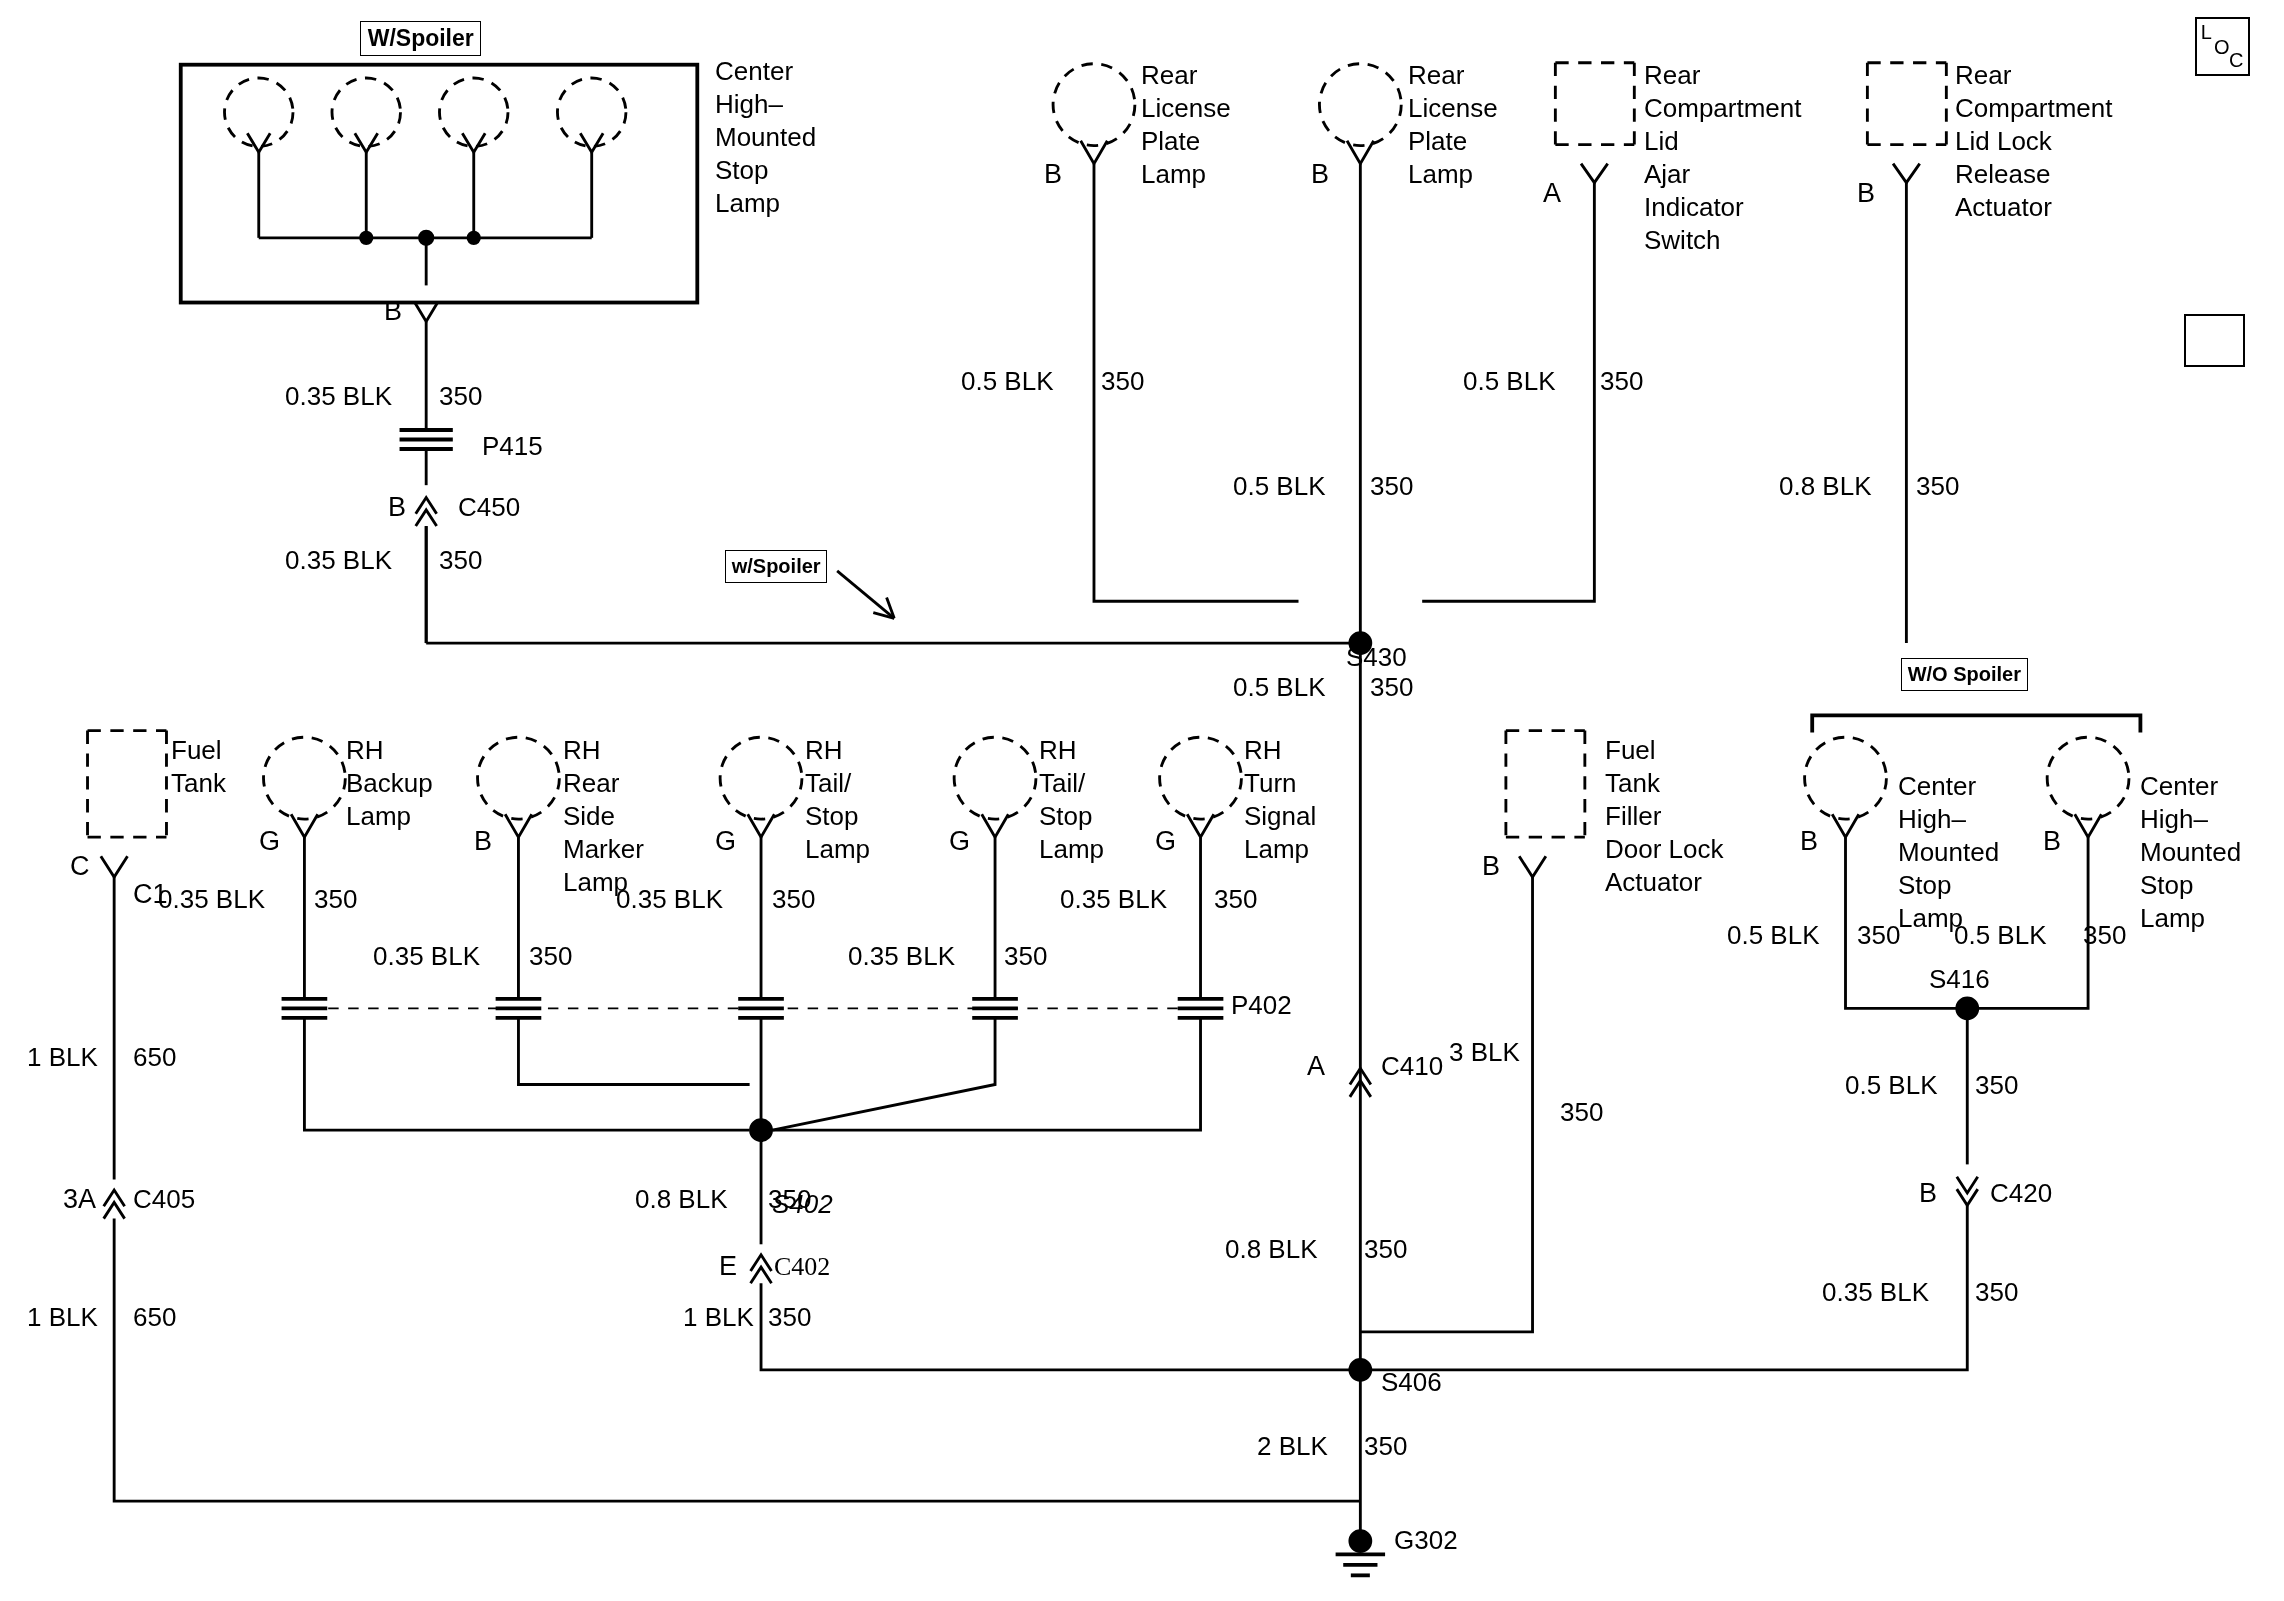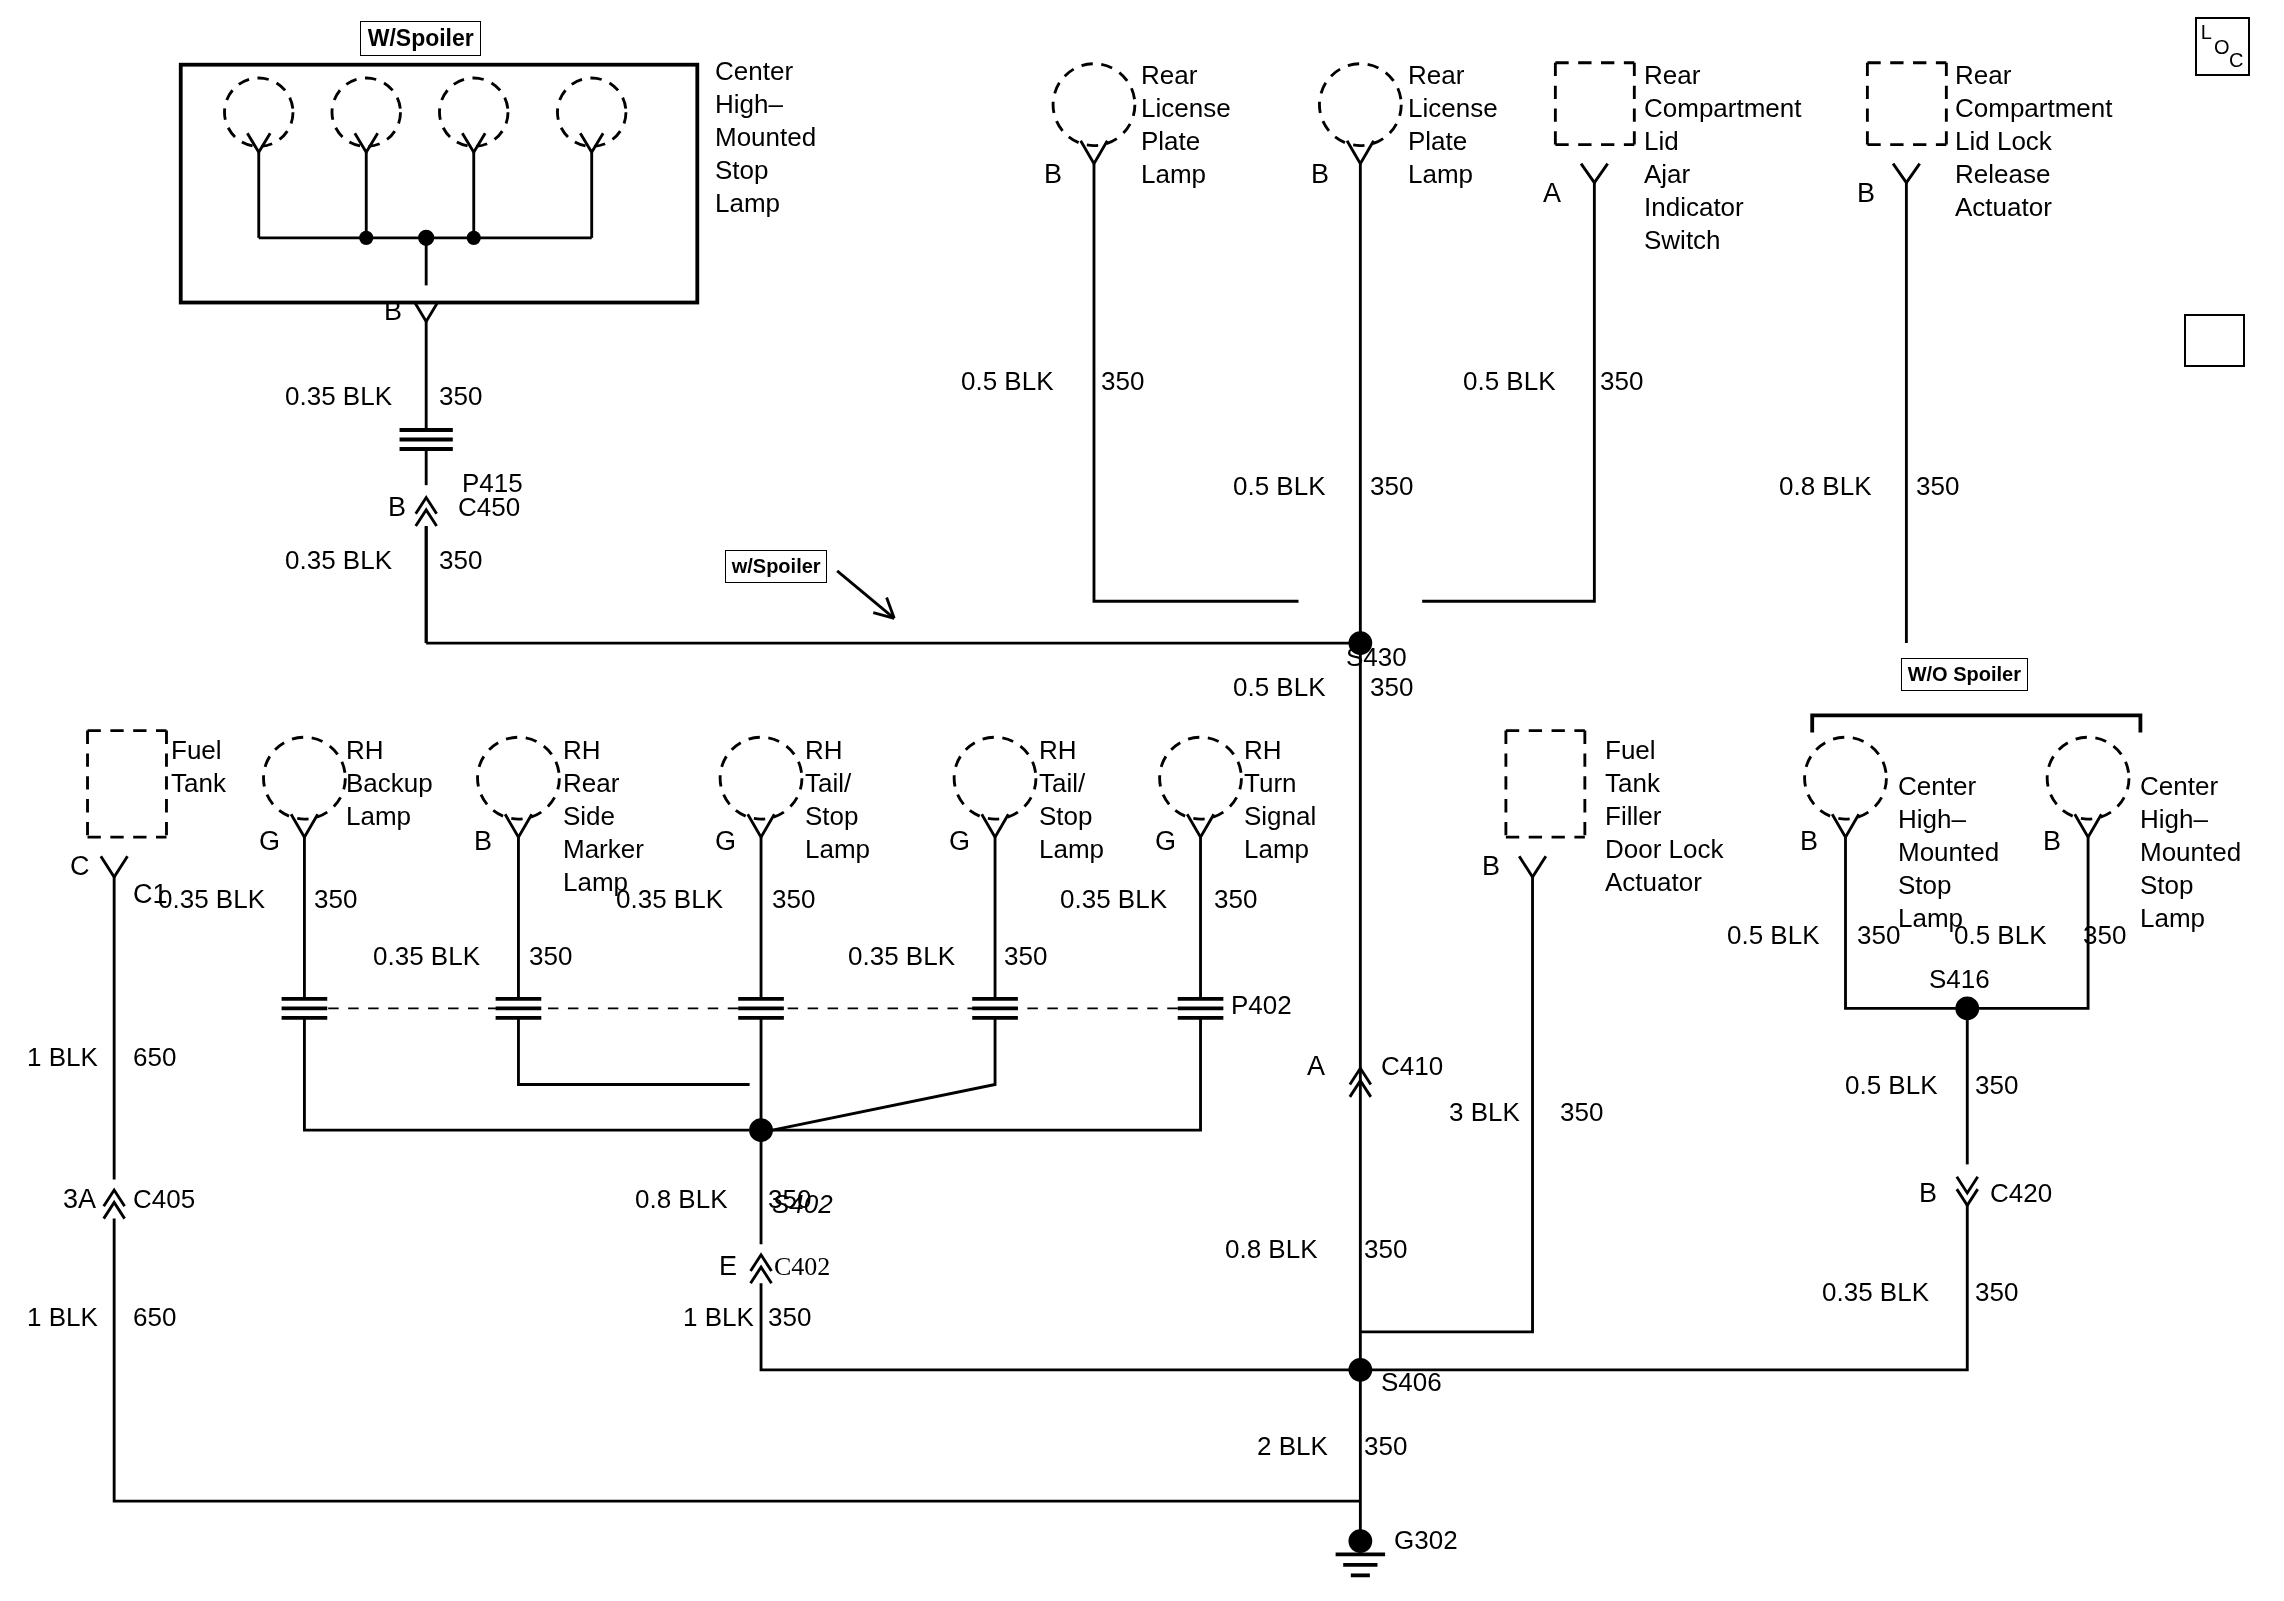--- a/index.html
+++ b/index.html
@@ -403,42 +403,42 @@
 
   <div class="lbl" style="left:27px; top:1301px;">1 BLK</div>
   <div class="lbl" style="left:133px; top:1301px;">650</div>
 
   <div class="lbl" style="left:635px; top:1183px;">0.8 BLK</div>
   <div class="lbl" style="left:768px; top:1183px;">350</div>
 
   <div class="lbl" style="left:683px; top:1301px;">1 BLK</div>
   <div class="lbl" style="left:768px; top:1301px;">350</div>
 
-  <div class="lbl" style="left:1449px; top:1096px;">3 BLK</div>
+  <div class="lbl" style="left:1449px; top:1036px;">3 BLK</div>
   <div class="lbl" style="left:1560px; top:1096px;">350</div>
 
   <div class="lbl" style="left:1225px; top:1233px;">0.8 BLK</div>
   <div class="lbl" style="left:1364px; top:1233px;">350</div>
 
   <div class="lbl" style="left:1727px; top:919px;">0.5 BLK</div>
   <div class="lbl" style="left:1857px; top:919px;">350</div>
 
   <div class="lbl" style="left:1954px; top:919px;">0.5 BLK</div>
   <div class="lbl" style="left:2083px; top:919px;">350</div>
 
   <div class="lbl" style="left:1845px; top:1069px;">0.5 BLK</div>
   <div class="lbl" style="left:1975px; top:1069px;">350</div>
 
   <div class="lbl" style="left:1822px; top:1276px;">0.35 BLK</div>
   <div class="lbl" style="left:1975px; top:1276px;">350</div>
 
   <div class="lbl" style="left:1257px; top:1430px;">2 BLK</div>
   <div class="lbl" style="left:1364px; top:1430px;">350</div>
 
-  <div class="lbl" style="left:462px; top:430px;margin-top:37px;">P415</div>
+  <div class="lbl" style="left:482px; top:430px;">P415</div>
   <div class="lbl" style="left:458px; top:491px;">C450</div>
   <div class="termlabel" style="left:388px; top:493px;">B</div>
 
   <div class="lbl" style="left:1346px; top:641px;">S430</div>
   <div class="lbl" style="left:1231px; top:989px;">P402</div>
   <div class="lbl" style="left:772px; top:1188px;font-style:italic;">S402</div>
 
   <div class="lbl" style="left:774px; top:1250px;font-family:Liberation Serif, serif;">C402</div>
   <div class="termlabel" style="left:719px; top:1252px;">E</div>
 

